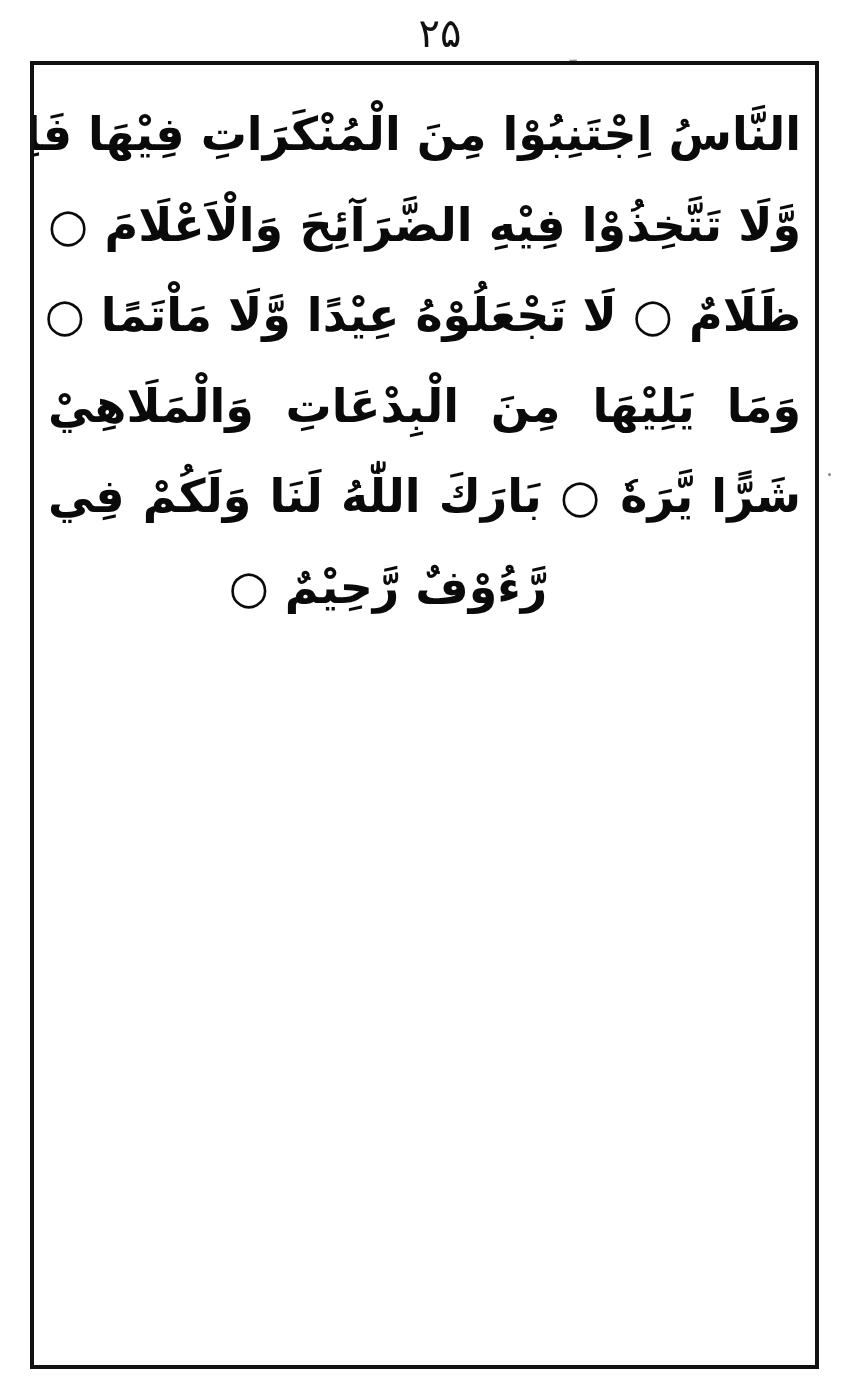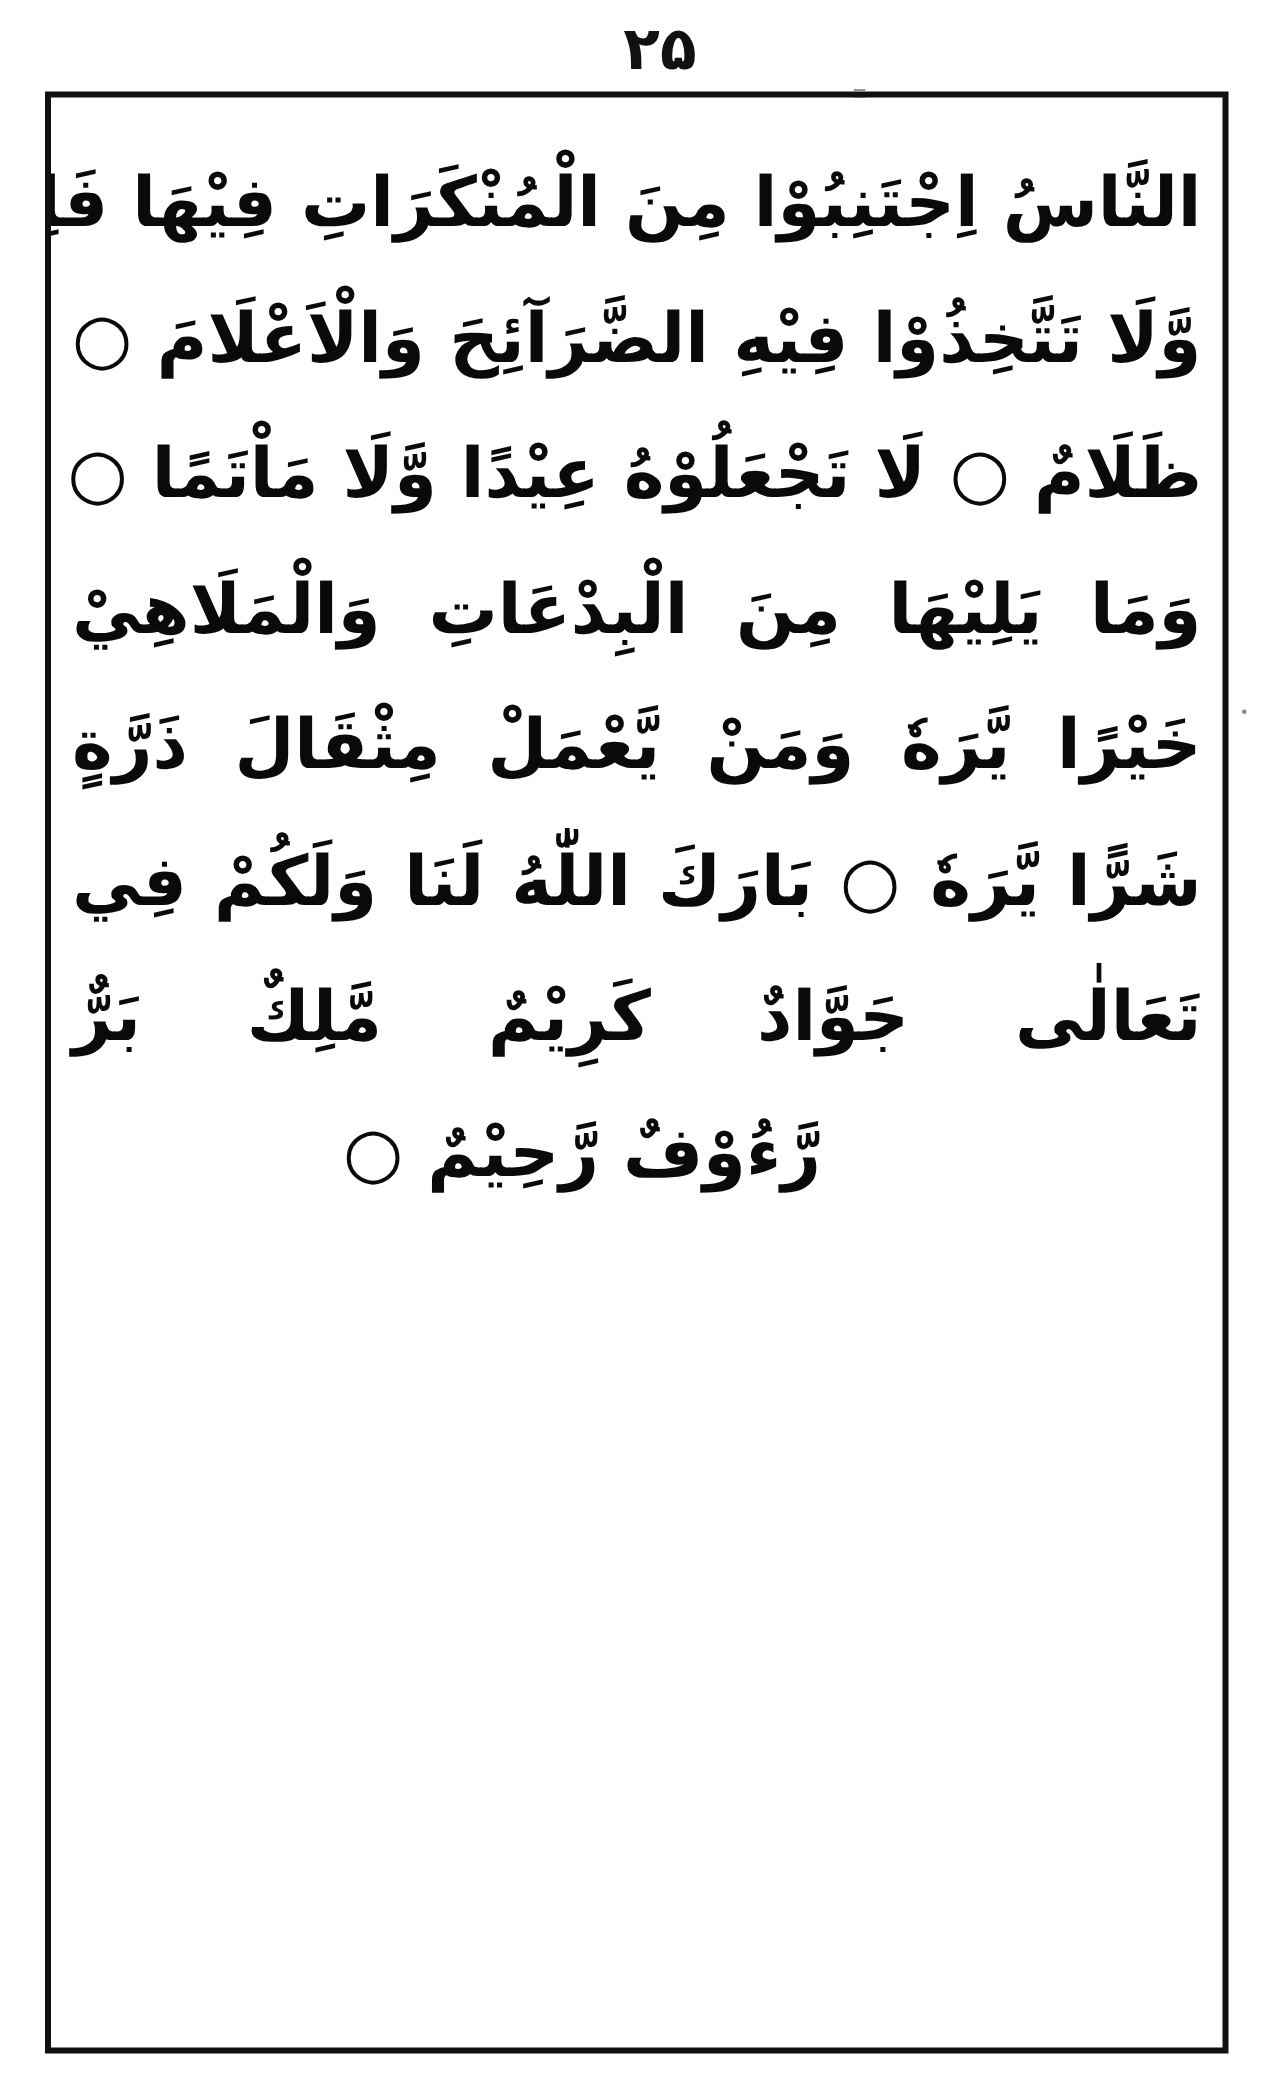--- a/index.html
+++ b/index.html
@@ -15,21 +15,21 @@
       font-family: "DejaVu Sans", sans-serif;
       color: #0a0a0a;
     }
     .page-number {
       position: absolute;
       top: 8px;
       left: 395px;
       width: 90px;
       text-align: center;
       font-size: 40px;
-      font-weight: bold;
+      font-weight: normal;
       line-height: 50px;
       direction: rtl;
       color: #111;
     }
     .scan-mark {
       position: absolute;
       top: 56px;
       left: 568px;
       font-size: 12px;
       line-height: 12px;
@@ -84,18 +84,16 @@
 <div class="page-number">۲۵</div>
 <div class="scan-mark">≡</div>
 <div class="speck"></div>
 
 <div class="frame">
   <div class="lines">
     <div class="line">النَّاسُ اِجْتَنِبُوْا مِنَ الْمُنْكَرَاتِ فِيْهَا فَاِنَّهَا</div>
     <div class="line">وَّلَا تَتَّخِذُوْا فِيْهِ الضَّرَآئِحَ وَالْاَعْلَامَ ○</div>
     <div class="line">ظَلَامٌ ○ لَا تَجْعَلُوْهُ عِيْدًا وَّلَا مَاْتَمًا ○</div>
     <div class="line">وَمَا يَلِيْهَا مِنَ الْبِدْعَاتِ وَالْمَلَاهِيْ</div>
-    <div class="line">خَيْرًا يَّرَهٗ وَمَنْ يَّعْمَلْ مِثْقَالَ ذَرَّةٍ</div>
     <div class="line">شَرًّا يَّرَهٗ ○ بَارَكَ اللّٰهُ لَنَا وَلَكُمْ فِي</div>
-    <div class="line">تَعَالٰى جَوَّادٌ كَرِيْمٌ مَّلِكٌ بَرٌّ</div>
     <div class="line last">رَّءُوْفٌ رَّحِيْمٌ ○</div>
   </div>
 </div>
 
 </body></html>

